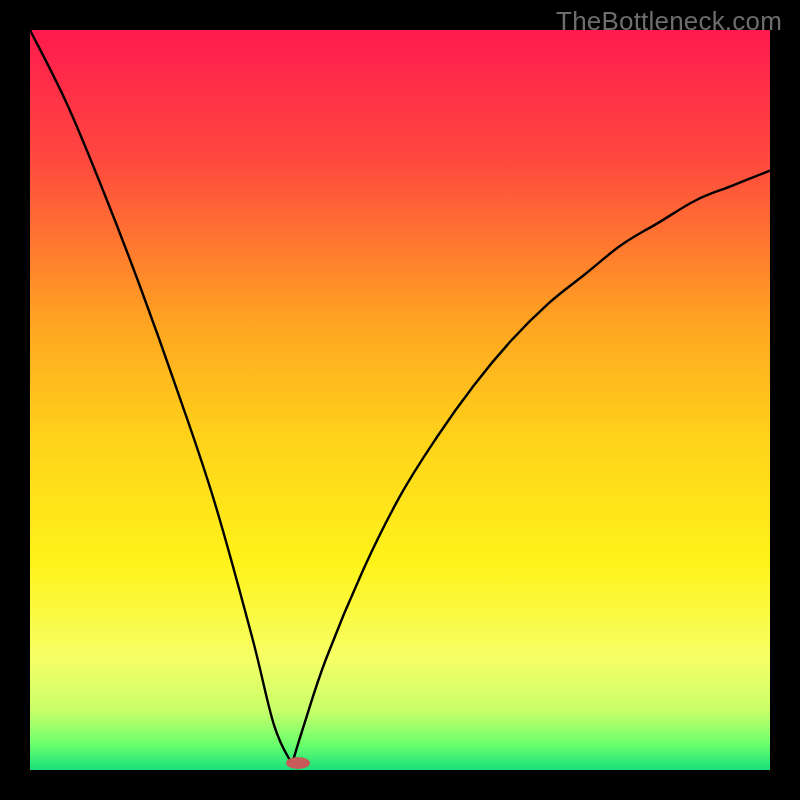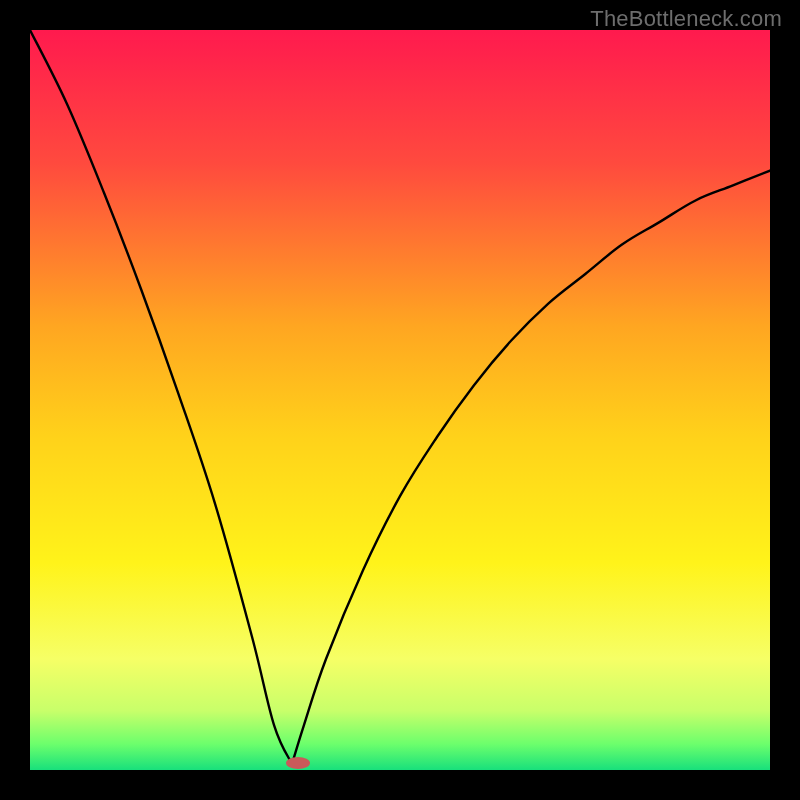--- a/index.html
+++ b/index.html
@@ -22,21 +22,21 @@
     left: 30px;
     top: 30px;
     width: 740px;
     height: 740px;
   }
   .watermark {
     position: absolute;
     top: 6px;
     right: 18px;
     color: #6d6d6d;
-    font-size: 22px;
+    font-size: 26px;
     letter-spacing: 0.2px;
     font-weight: 400;
   }
   svg {
     display: block;
   }
 </style>
 </head>
 <body>
 

